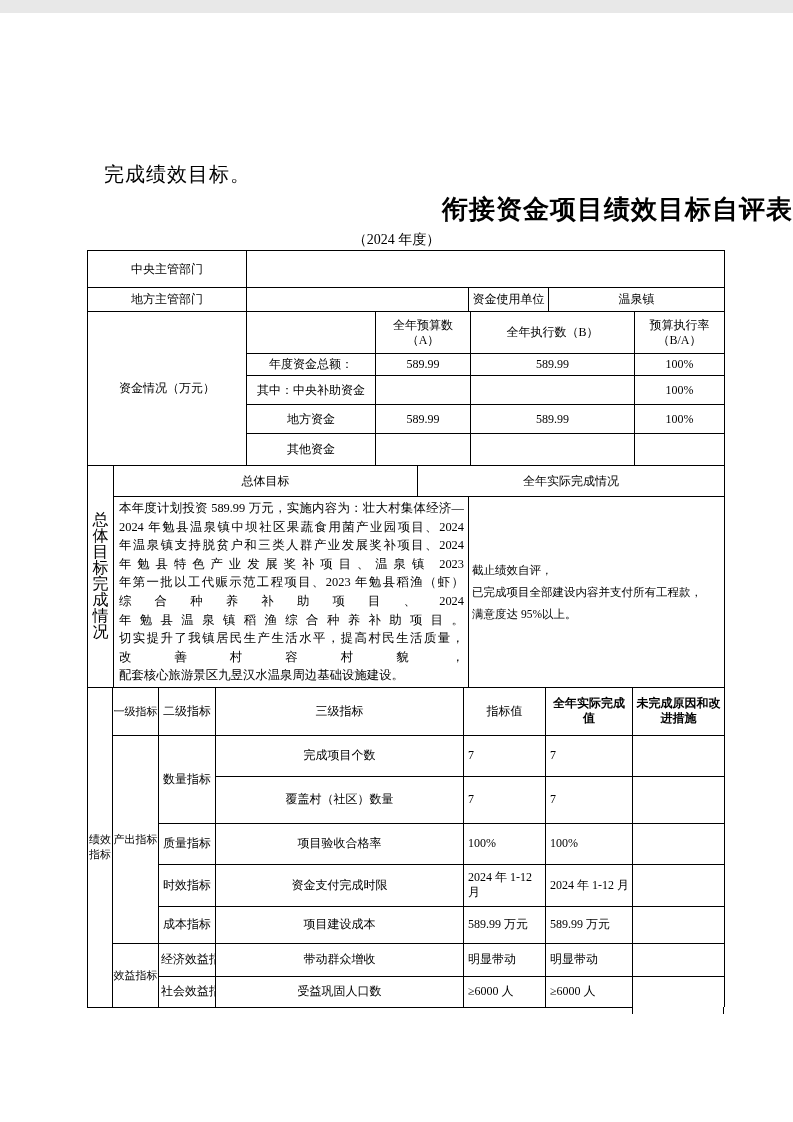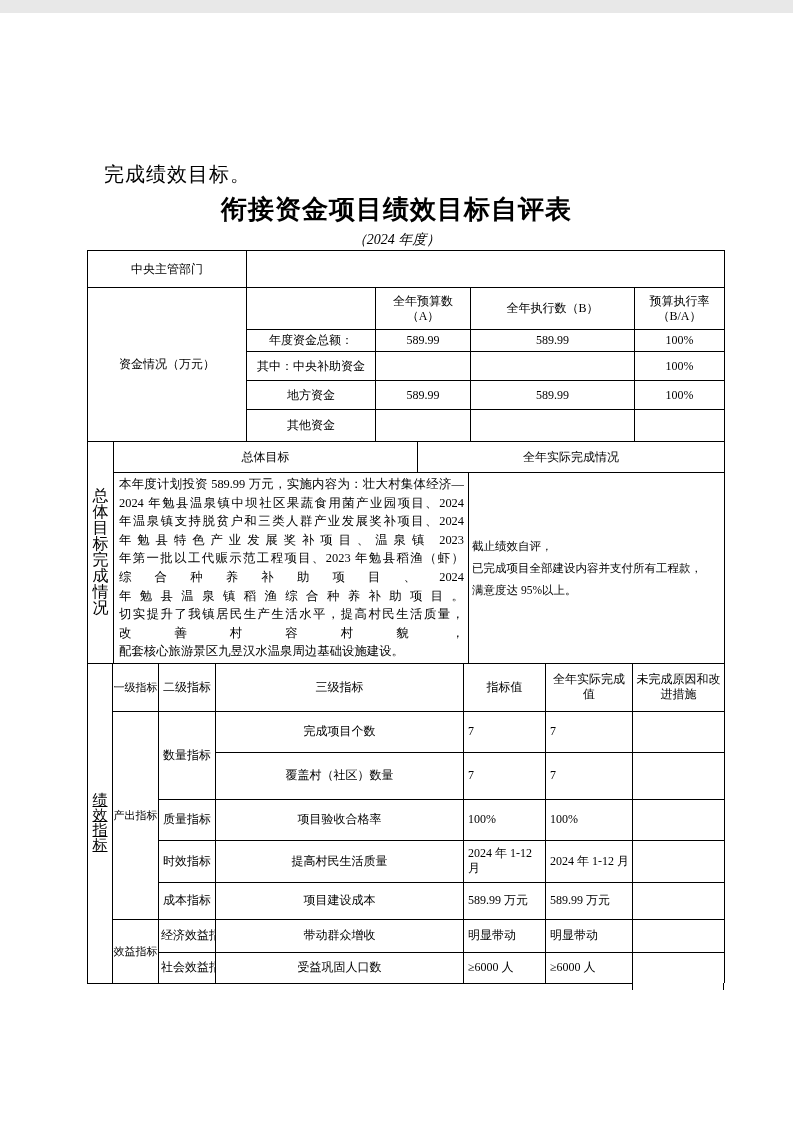--- a/index.html
+++ b/index.html
@@ -1,42 +1,42 @@
 <!DOCTYPE html>
 <html><head>
 <meta charset="utf-8">
 <style>
   html,body{margin:0;padding:0;background:#e8e8e8;}
   .page{
     position:relative;width:793px;height:1122px;background:#ffffff;margin:13px auto;
     font-family:"Liberation Serif","DejaVu Serif",serif;color:#000;overflow:hidden;
   }
   .intro{position:absolute;left:104px;top:148px;font-size:20px;letter-spacing:1px;}
-  .doc-title{position:absolute;left:0;top:179px;width:100%;text-align:center;
+  .doc-title{position:absolute;left:0;top:179px;width:100%;text-align:right;
     font-size:26px;font-weight:700;letter-spacing:1px;}
-  .doc-subtitle{position:absolute;left:0;top:218px;width:100%;text-align:center;font-size:14px;font-style:italic;}
+  .doc-subtitle{position:absolute;left:0;top:218px;width:100%;text-align:center;font-size:14px;}
   .tables{position:absolute;left:87px;top:237px;width:637px;}
   table.tbl{border-collapse:collapse;table-layout:fixed;width:637px;margin-top:-1px;}
   table.tbl:first-child{margin-top:0;}
   .tbl td{
     border:1px solid #000;font-size:12px;line-height:15px;vertical-align:middle;
     text-align:center;padding:1px 2px;overflow:hidden;word-break:keep-all;
   }
   td.vleft{text-align:left;padding-left:4px;padding-right:2px;}
   td.small-font{font-size:11px;padding:16px 0;}
   td.vside{font-size:16px;line-height:16px;padding:0 1px;word-break:break-all;}
-  td.vside2{font-size:15px;line-height:15px;padding:10px 1px;word-break:break-all;text-decoration:underline;}
+  td.vside2{font-size:11px;line-height:15px;padding:10px 1px;word-break:break-all;}
   td.goal-cell{
     text-align:justify;font-size:12.4px;line-height:18.6px;
     padding:2px 4px 2px 5px;vertical-align:middle;font-family:Liberation Serif, serif;
   }
   td.actual-cell{
     text-align:left;font-size:11.5px;line-height:22px;padding:2px 3px;vertical-align:middle;
   }
-  td.wrap2{word-break:break-all;}
+  td.wrap2{word-break:break-all;font-weight:bold;}
   td.nobot{border-bottom:none;}
   .cont{position:relative;height:0;}
   .cont .stub{position:absolute;width:1px;height:7px;background:#000;top:-1px;}
 </style>
 </head>
 <body>
 
 <div class="page">
 
   <div class="intro">完成绩效目标。</div>
@@ -49,20 +49,26 @@
       <colgroup>
           <col style="width:159px">
           <col style="width:222px">
           <col style="width:80px">
           <col style="width:176px">
         </colgroup>
       <tbody>
       <tr style="height:37px">
         <td>中央主管部门</td>
         <td colspan="3"></td>
+      </tr>
+      <tr style="height:24px">
+        <td>地方主管部门</td>
+        <td></td>
+        <td>资金使用单位</td>
+        <td>温泉镇</td>
       </tr>
     </tbody>
       </table>
 
     <table class="tbl">
       <colgroup>
           <col style="width:159px">
           <col style="width:129px">
           <col style="width:95px">
           <col style="width:164px">
@@ -162,21 +168,21 @@
       </tr>
       <tr style="height:41px">
         <td>质量指标</td>
         <td>项目验收合格率</td>
         <td class="vleft">100%</td>
         <td class="vleft">100%</td>
         <td></td>
       </tr>
       <tr style="height:42px">
         <td>时效指标</td>
-        <td>提高村民生活质量</td>
+        <td>资金支付完成时限</td>
         <td class="vleft">2024 年 1-12 月</td>
         <td class="vleft">2024 年 1-12 月</td>
         <td></td>
       </tr>
       <tr style="height:37px">
         <td>成本指标</td>
         <td>项目建设成本</td>
         <td class="vleft">589.99 万元</td>
         <td class="vleft">589.99 万元</td>
         <td></td>

